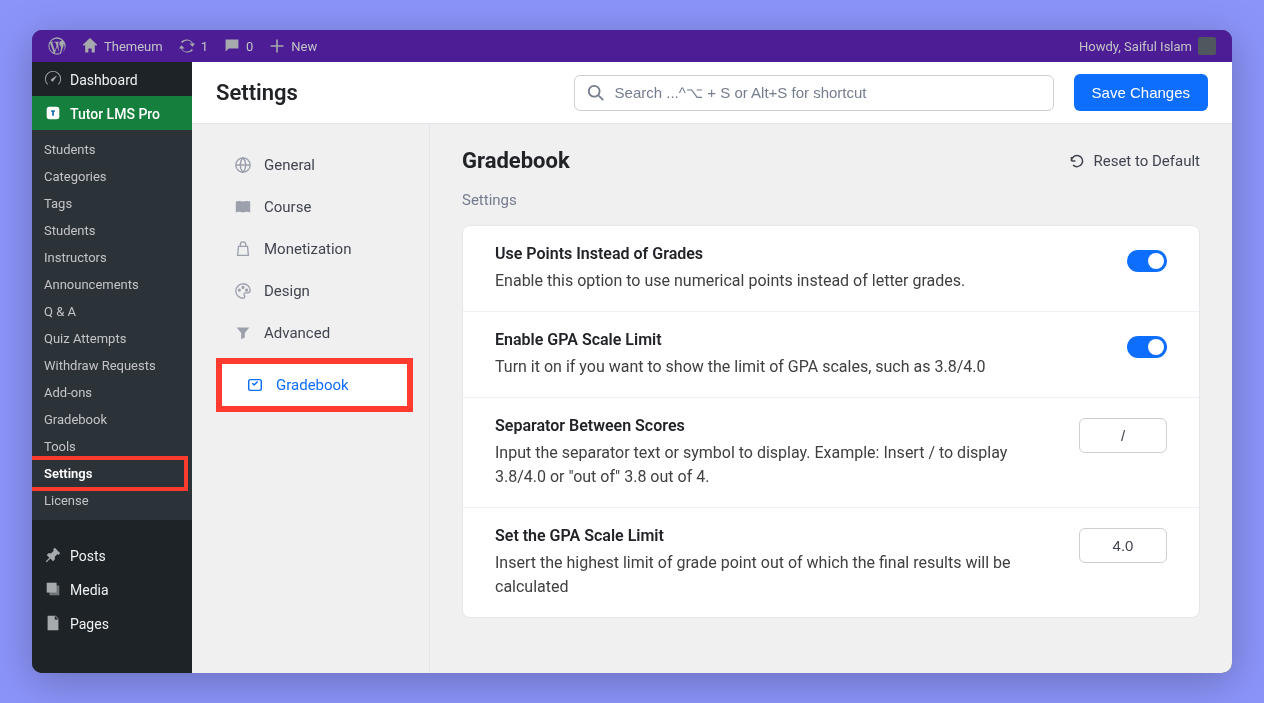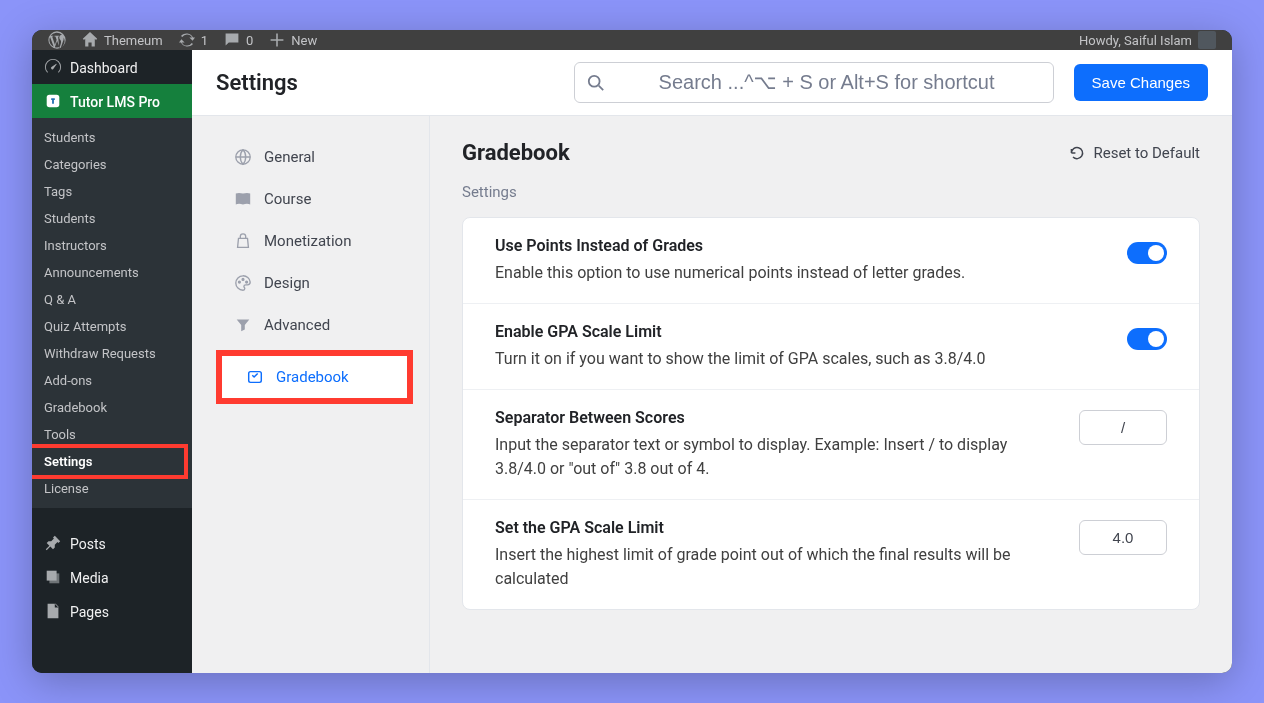--- a/index.html
+++ b/index.html
@@ -16,22 +16,22 @@
   width: 1200px;
   height: 643px;
   background: #1d2327;
   border-radius: 10px;
   overflow: hidden;
   display: flex;
   flex-direction: column;
   box-shadow: 0 8px 40px rgba(0,0,0,.25);
 }
 .admin-bar {
-  background: #404040;
-  height: 20px;
+  background: #4c1d95;
+  height: 32px;
   color: #c3c4c7;
   display: flex;
   align-items: center;
   font-size: 13px;
   padding: 0 8px;
 }
 .admin-bar .ab-item { display: flex; align-items: center; gap: 6px; padding: 0 8px; cursor: pointer; }
 .admin-bar .spacer { flex: 1; }
 .admin-bar svg { fill: #a7aaad; }
 .admin-bar .avatar-box { width: 18px; height: 18px; background: #50575e; border-radius: 2px; }
@@ -102,21 +102,21 @@
   display: flex;
   align-items: center;
   border: 1px solid #cdcfd5;
   border-radius: 6px;
   padding: 8px 12px;
   gap: 10px;
   color: #757c8e;
 }
 .top-bar .search input {
   border: none; outline: none; flex: 1;
-  font-size: 20px; color: #41454f; background: transparent; margin-left: 44px;
+  font-size: 15px; color: #41454f; background: transparent;
 }
 .top-bar .search input::placeholder { color: #757c8e; }
 .save-btn {
   background: #0d6efd;
   color: #fff;
   border: none;
   padding: 10px 18px;
   border-radius: 6px;
   font-size: 15px;
   font-weight: 500;

